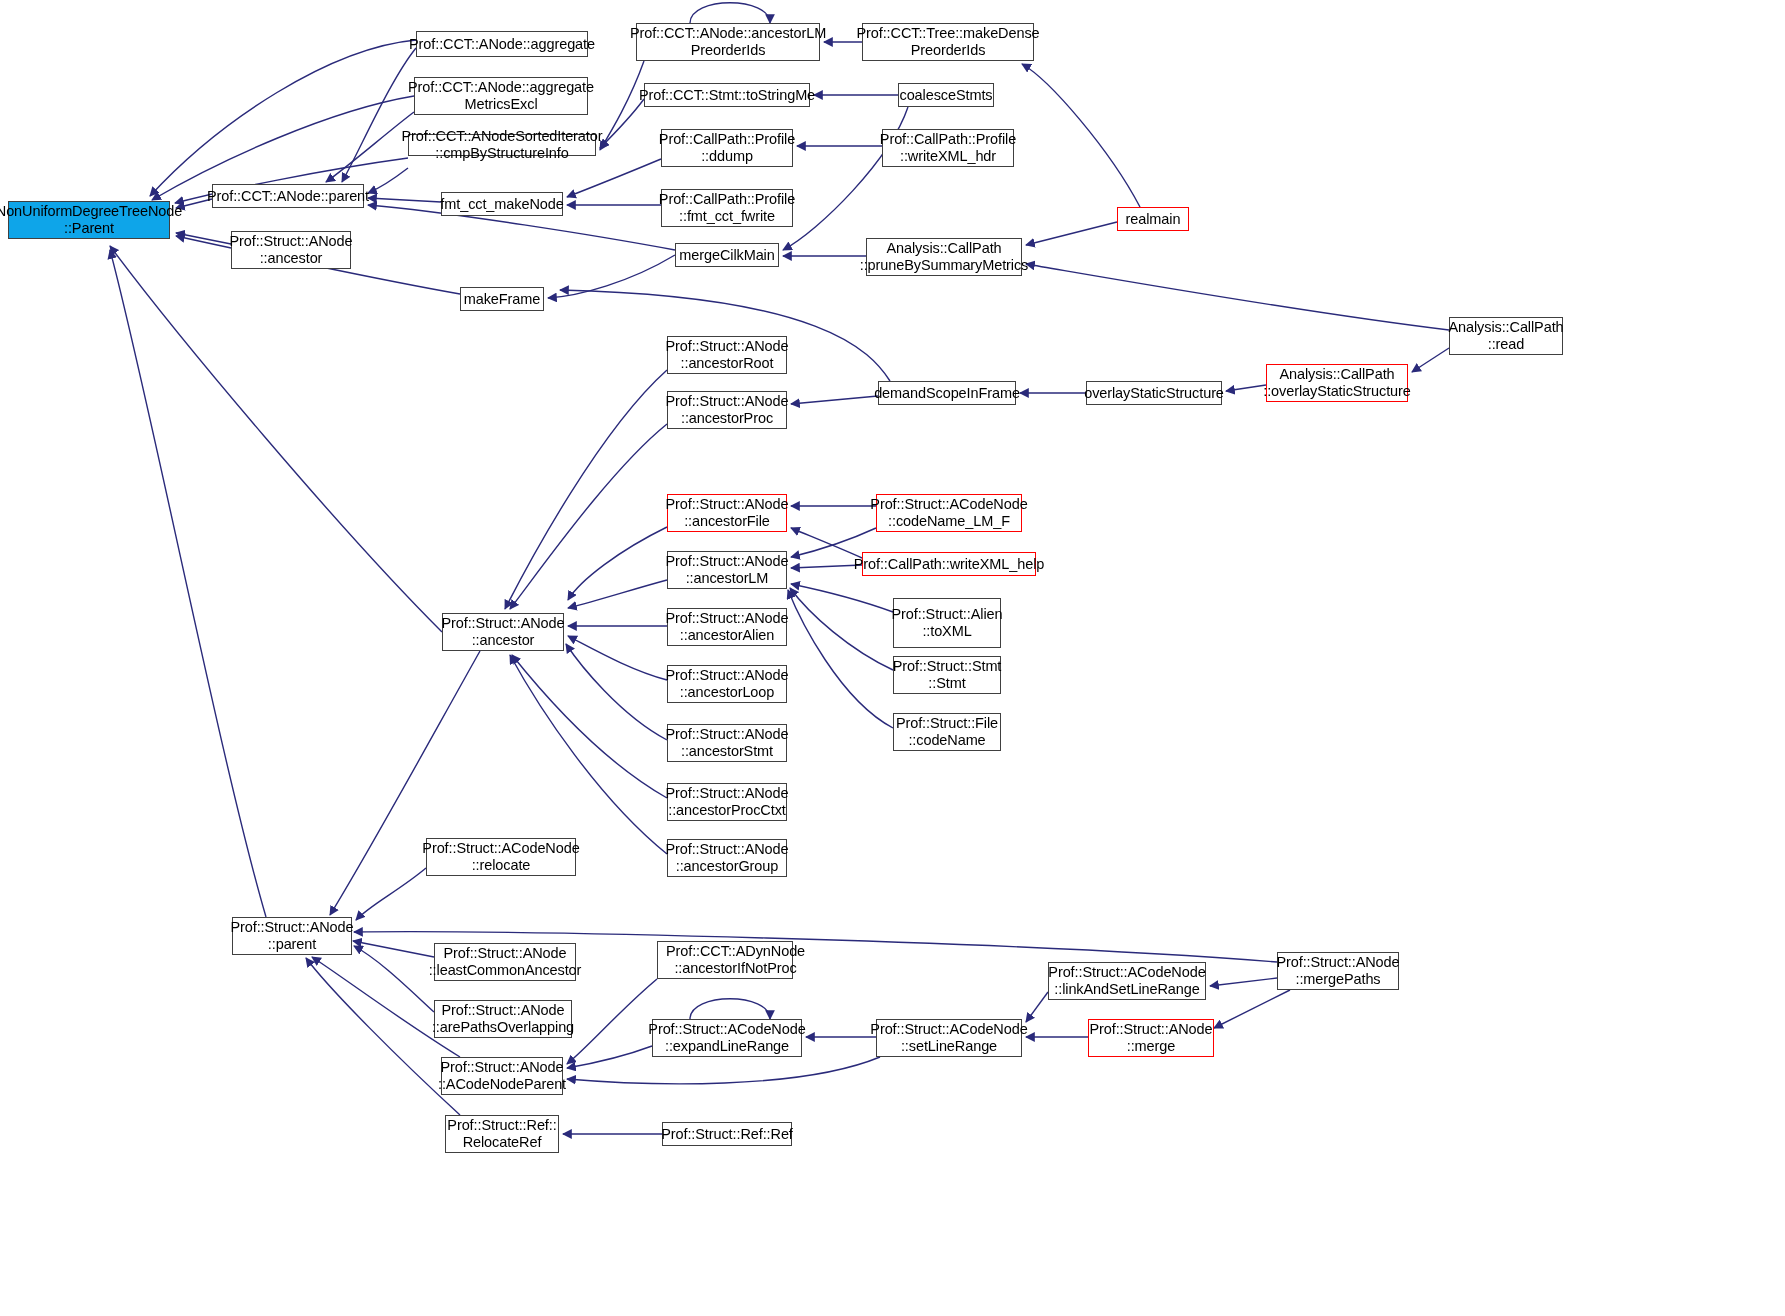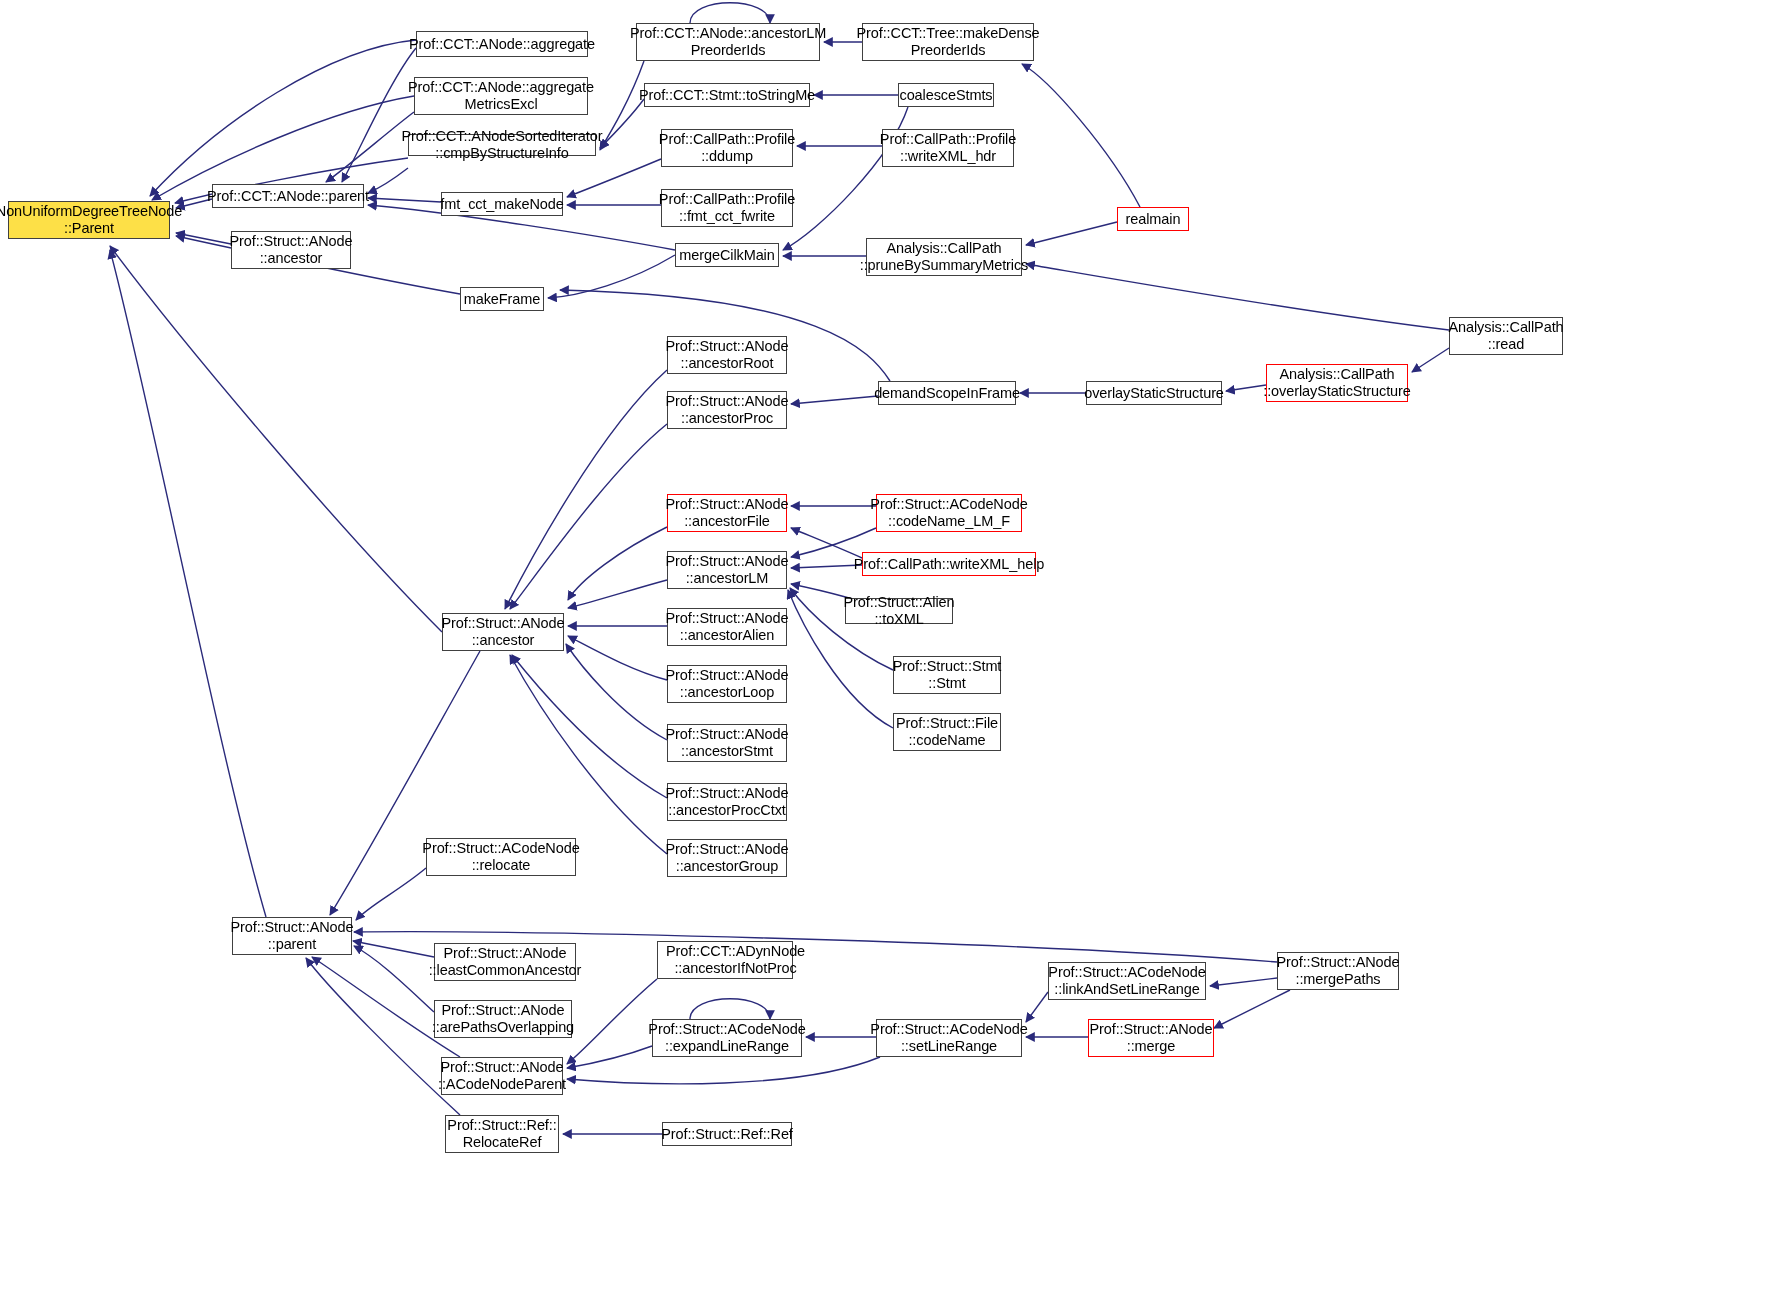--- a/index.html
+++ b/index.html
@@ -38,21 +38,21 @@
     align-items: center;
     justify-content: center;
     white-space: pre;
     letter-spacing: -0.1px;
     z-index: 5;
   }
   .node.red {
     border-color: #ff0000;
   }
   .node.root {
-    background: #fde047;
+    background: #0ea5e9;
     border-color: #404040;
   }
 </style>
 </head>
 <body>
 
 <div id="canvas">
   <svg id="edge-layer" viewBox="0 0 1785 1316" xmlns="http://www.w3.org/2000/svg">
     <defs>
       <marker id="arrow" viewBox="0 0 10 10" refX="9" refY="5" markerWidth="7" markerHeight="7" orient="auto-start-reverse">
@@ -166,21 +166,21 @@
 ::ancestorRoot</div>
       <div class="node" style="left: 667px; top: 391px; width: 120px; height: 38px;">Prof::Struct::ANode
 ::ancestorProc</div>
       <div class="node red" style="left: 667px; top: 494px; width: 120px; height: 38px;">Prof::Struct::ANode
 ::ancestorFile</div>
       <div class="node red" style="left: 876px; top: 494px; width: 146px; height: 38px;">Prof::Struct::ACodeNode
 ::codeName_LM_F</div>
       <div class="node" style="left: 667px; top: 551px; width: 120px; height: 38px;">Prof::Struct::ANode
 ::ancestorLM</div>
       <div class="node red" style="left: 862px; top: 552px; width: 174px; height: 24px;">Prof::CallPath::writeXML_help</div>
-      <div class="node" style="left: 845px; top: 598px; width: 108px; height: 26px;">Prof::Struct::Alien
+      <div class="node" style="left: 893px; top: 598px; width: 108px; height: 50px;">Prof::Struct::Alien
 ::toXML</div>
       <div class="node" style="left: 667px; top: 608px; width: 120px; height: 38px;">Prof::Struct::ANode
 ::ancestorAlien</div>
       <div class="node" style="left: 893px; top: 656px; width: 108px; height: 38px;">Prof::Struct::Stmt
 ::Stmt</div>
       <div class="node" style="left: 667px; top: 665px; width: 120px; height: 38px;">Prof::Struct::ANode
 ::ancestorLoop</div>
       <div class="node" style="left: 893px; top: 713px; width: 108px; height: 38px;">Prof::Struct::File
 ::codeName</div>
       <div class="node" style="left: 667px; top: 724px; width: 120px; height: 38px;">Prof::Struct::ANode

